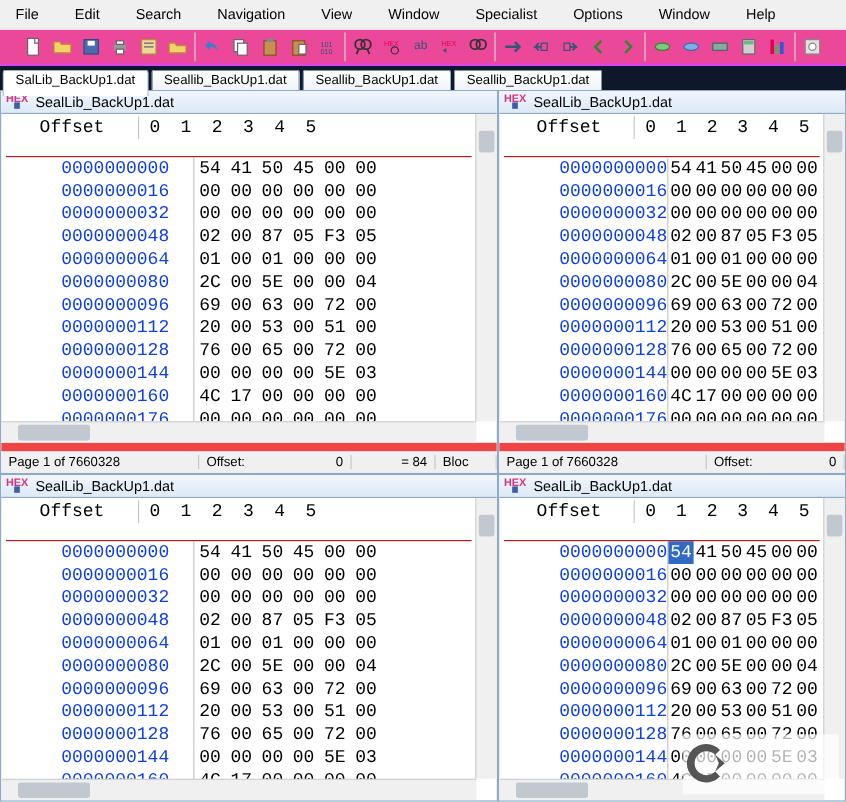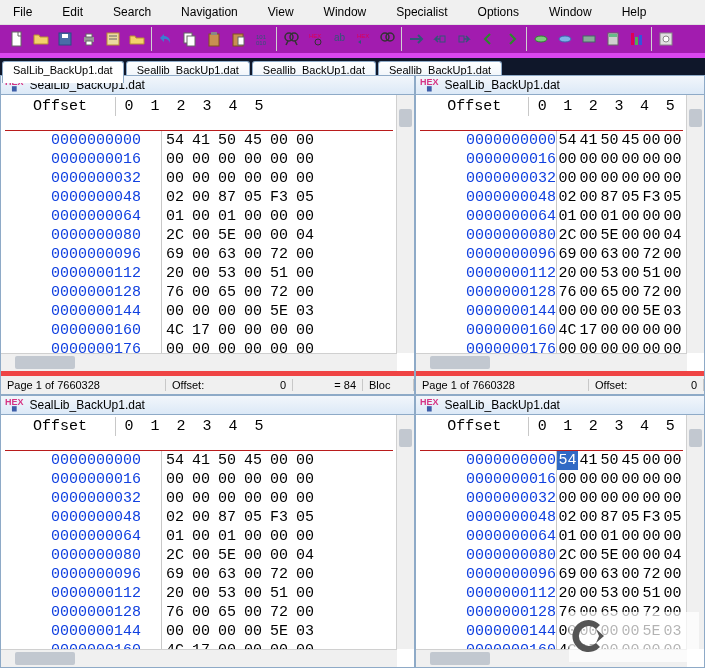--- a/index.html
+++ b/index.html
@@ -26,23 +26,23 @@
   .menubar .menu-item {
     padding: 2px 9px;
     cursor: default;
   }
 
   
   .toolbar {
     display: flex;
     align-items: center;
     height: 28px;
-    padding: 0 3px;
-    background: #a21caf;
-    border-bottom: 5px solid #d946ef;
+    padding: 0 14px;
+    background: #ec4899;
+    border-bottom: 2px solid #d946ef;
   }
   .toolbar-group {
     display: flex;
     align-items: center;
     padding: 0 2px;
     border-right: 1px solid #d0d0d0;
     height: 24px;
   }
   .toolbar-group:last-child { border-right: none; }
   .tbtn {
@@ -211,21 +211,21 @@
   }
 
   .hexbody-inner {
     position: absolute;
     top: 0; left: 0; right: 17px; bottom: 17px;
     overflow: hidden;
   }
 
   .statusbar {
     background: #f0f0f0;
-    border-top: 5px solid #ef4444;
+    border-top: 7px solid #ef4444;
     display: flex;
     font-size: 11px;
     height: 18px;
     align-items: center;
   }
   .status-cell {
     border-right: 1px solid #c8c8c8;
     padding: 0 6px;
     display: flex;
     justify-content: space-between;

